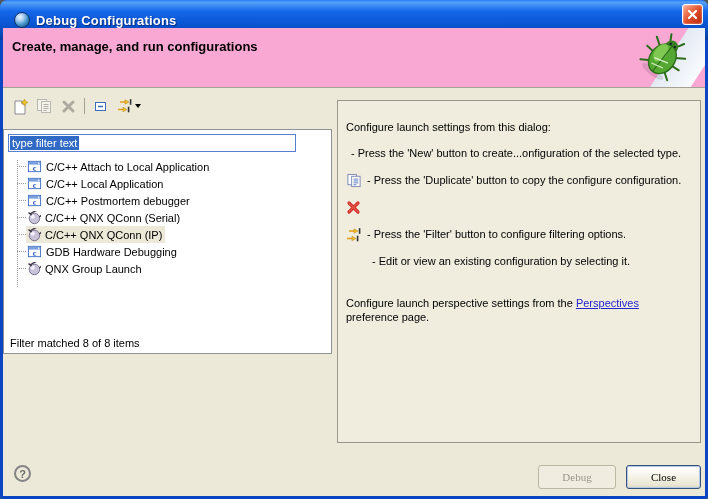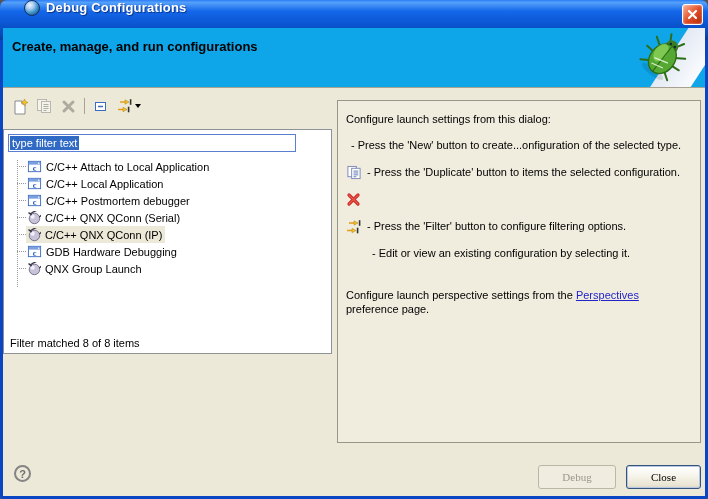--- a/index.html
+++ b/index.html
@@ -5,40 +5,40 @@
   html,body { margin:0; padding:0; background:#555; }
   * { box-sizing:border-box; }
   .window {
     position:relative; width:708px; height:499px; margin:0 auto;
     font-family:"Liberation Sans", sans-serif; font-size:11px; color:#000;
     background:#0a46c4; border-radius:7px 7px 3px 3px; overflow:hidden;
   }
   
   .titlebar {
     position:absolute; top:0; left:0; right:0; height:40px;
-    display:flex; align-items:flex-start; padding:0 24px;
+    display:flex; align-items:center; padding:0 14px;
     background:linear-gradient(180deg,#2a7cf4 0%,#55a0fa 6%,#1467ea 28%,#0a54d0 62%,#0847b6 88%,#063d9e 100%);
   }
   .title-icon {
     width:16px; height:16px; border-radius:50%;
     background:radial-gradient(circle at 35% 30%, #eef6ff 0%, #a8c9ef 30%, #49c 55%, #16407e 95%);
     border:1px solid #123065;
   }
   .title-text { color:#fff; font-size:13px; font-weight:bold; margin-left:6px;
     text-shadow:1px 1px 1px rgba(0,10,60,.55); letter-spacing:.2px; }
   .close-btn {
     position:absolute; top:4px; right:5px; width:21px; height:21px;
     border:1px solid #fff; border-radius:3px; cursor:pointer;
     display:flex; align-items:center; justify-content:center;
     background:linear-gradient(135deg,#f7b09a 0%,#ef7b57 28%,#dd4a26 55%,#c03312 85%);
     box-shadow:inset 0 0 2px rgba(255,255,255,.7);
   }
   
   .content { position:absolute; top:28px; left:3px; right:3px; bottom:3px; background:#ece9d8; }
-  .banner { position:absolute; top:0; left:0; right:0; height:60px; background:#0ea5e9;
+  .banner { position:absolute; top:0; left:0; right:0; height:60px; background:#f9a8d4;
     border-bottom:1px solid #a5a294; overflow:hidden; }
   .banner-title { position:absolute; left:9px; top:11px; font-size:13px; font-weight:bold; }
   .banner-band { position:absolute; right:2px; top:-30px; width:34px; height:130px;
     background:linear-gradient(90deg,#e3e9f3,#f9fbfe); transform:rotate(33deg); }
   .bug-wrap { position:absolute; right:13px; top:1px; width:58px; height:58px; }
   
   .toolbar { position:absolute; left:5px; top:66px; height:24px; display:flex; align-items:center; }
   .tb-btn { width:24px; height:22px; display:flex; align-items:center; justify-content:center; cursor:pointer; }
   .tb-btn.disabled { cursor:default; }
   .tb-sep { width:1px; height:16px; background:#a6a296; margin:0 4px; }
@@ -55,21 +55,21 @@
     border-left:1px dotted #9a9a9a; }
   .tree-row { position:relative; height:17px; display:flex; align-items:center; padding-left:13px; cursor:default; }
   .stub { width:9px; border-top:1px dotted #9a9a9a; flex:0 0 9px; }
   .sel-wrap { display:inline-flex; align-items:center; gap:4px; padding:0 3px 0 1px; height:17px; }
   .tree-row.selected .sel-wrap { background:#ece9d8; }
   .tree-label { white-space:nowrap; }
   .status-line { position:absolute; left:6px; bottom:4px; }
   
   .right-panel { position:absolute; left:334px; top:72px; width:364px; height:343px;
     background:#f0eddf; border:1px solid #989689; padding:8px 8px 8px 8px; }
-  .hp-intro { margin:4px 0 14px 0; }
+  .hp-intro { margin:12px 0 14px 0; }
   .hp-item { display:flex; align-items:flex-start; gap:5px; margin-bottom:12px; min-height:15px; }
   .hp-item .hp-icon { flex:0 0 16px; width:16px; height:15px; margin-top:-1px; }
   .hp-item:nth-child(1) { padding-left:5px; }
   .hp-item:nth-child(5) { padding-left:26px; }
   .hp-persp { margin-top:26px; line-height:14px; }
   .link { color:#2323cc; text-decoration:underline; cursor:pointer; }
   
   .help-btn { position:absolute; left:11px; top:437px; width:17px; height:17px; border:2px solid #848484;
     border-radius:50%; color:#6e6e6e; font-weight:bold; font-size:11px;
     display:flex; align-items:center; justify-content:center; cursor:pointer; }
@@ -282,21 +282,21 @@
       <div id="help-items">
           <div class="hp-item no-icon">
             <span>- Press the 'New' button to create...onfiguration of the selected type.</span>
           </div>
           <div class="hp-item">
             <span class="hp-icon"><svg width="16" height="15" viewBox="0 0 16 16">
                 <rect x="1.5" y="1.5" width="9" height="11" fill="#fff" stroke="#7a86b8"></rect>
                 <rect x="5.5" y="3.5" width="9" height="11" fill="#fffef4" stroke="#7a86b8"></rect>
                 <path d="M7.5 6.5h5M7.5 8.5h5M7.5 10.5h5M7.5 12.5h3" stroke="#5577cc"></path>
               </svg></span>
-            <span>- Press the 'Duplicate' button to items the selected configuration.</span>
+            <span>- Press the 'Duplicate' button to copy the configure configuration.</span>
           </div>
           <div class="hp-item">
             <span class="hp-icon"><svg width="15" height="15" viewBox="0 0 15 15">
                 <path d="M3 3 L12 12 M12 3 L3 12" stroke="#cc2a22" stroke-width="3.2" stroke-linecap="round"></path>
                 <path d="M3 3 L12 12 M12 3 L3 12" stroke="#e8564e" stroke-width="1.2" stroke-linecap="round"></path>
               </svg></span>
           </div>
           <div class="hp-item">
             <span class="hp-icon"><svg width="17" height="16" viewBox="0 0 17 16">
                 <path d="M3 4 h5" stroke="#e8a01c" stroke-width="1.6"></path>

